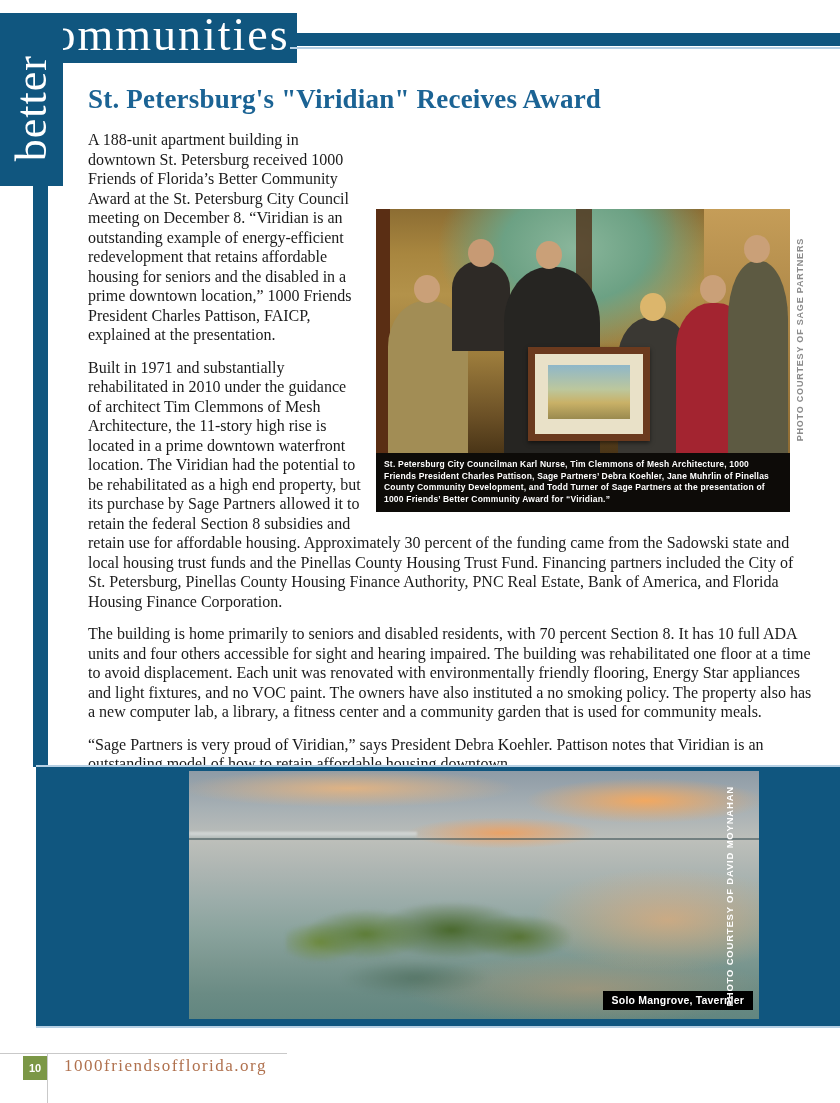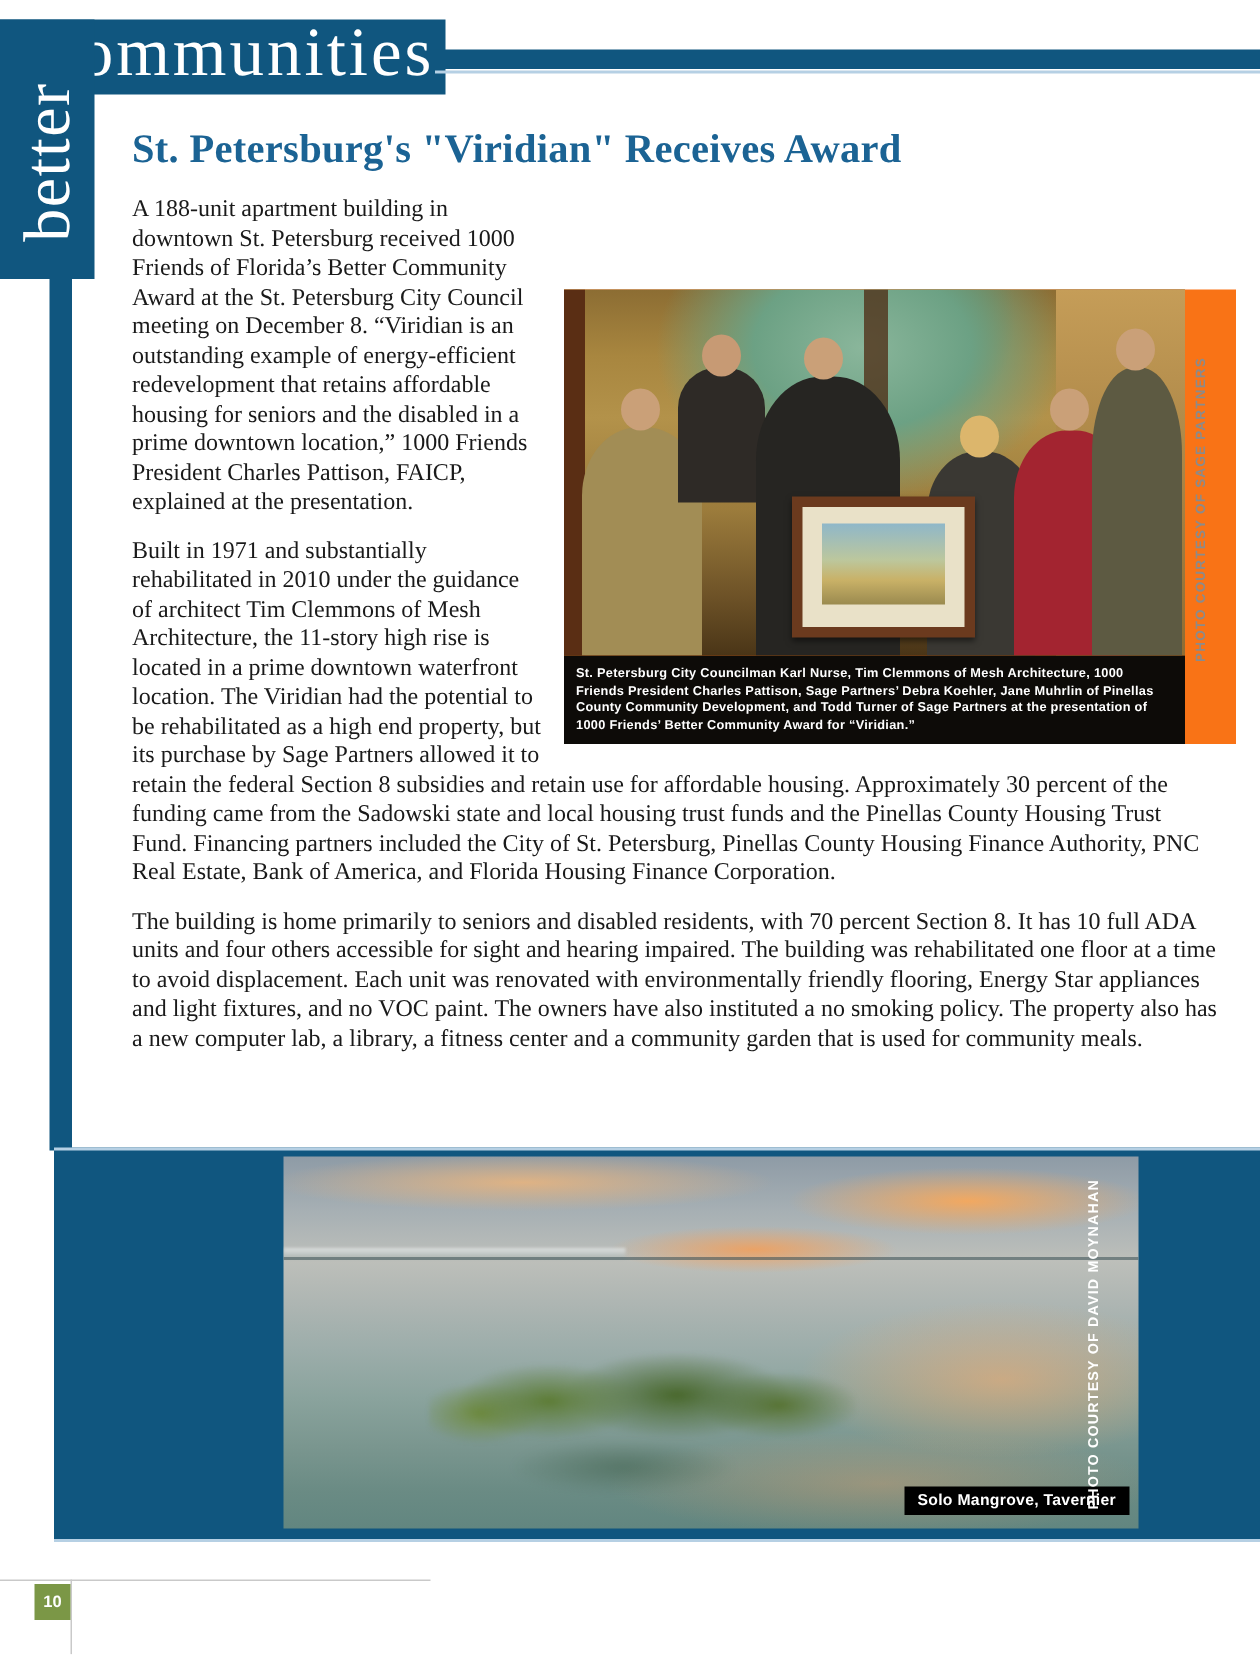--- a/index.html
+++ b/index.html
@@ -17,21 +17,21 @@
   .top-bar{position:absolute;left:290px;top:33px;width:550px;height:13px;background:var(--blue);}
   .top-bar-underline{position:absolute;left:290px;top:47px;width:550px;height:2px;background:#b6d0e4;}
 
   
   .content{position:absolute;left:88px;top:84px;width:724px;color:#1a1a1a;}
   .title{margin:0 0 15px 0;font-size:27px;font-weight:bold;color:#1b6394;letter-spacing:.2px;}
   .content p{margin:0 0 13px 0;font-size:16px;line-height:19.5px;text-align:left;}
 
   .photo1-float{float:right;width:414px;margin:40px 22px 12px 14px;}
   .photo1-spacer{height:23px;}
-  .photo1-frame{width:448px;background:#f97316;}
+  .photo1-frame{width:414px;background:#f97316;margin-top:16px;}
   .photo1-art{position:relative;width:414px;height:244px;overflow:hidden;
       background:linear-gradient(180deg,#8c6d33 0%,#a8863f 18%,#b3924a 35%,#9c7c3c 60%,#6b5026 85%,#4a3517 100%);}
   .mural{position:absolute;inset:0;
       background:radial-gradient(ellipse 46% 58% at 48% 16%, #8ab69b 0%, #6ca184 38%, rgba(108,161,132,0) 72%),
                  radial-gradient(ellipse 18% 40% at 60% 8%, #4c7a55 0%, rgba(76,122,85,0) 70%);}
   .pillar-l{position:absolute;left:0;top:0;width:14px;height:100%;background:#5a2e14;}
   .pillar-m{position:absolute;left:200px;top:0;width:16px;height:60%;background:rgba(77,42,18,.75);}
   .wall-r{position:absolute;right:0;top:0;width:86px;height:100%;
       background:linear-gradient(180deg,#c59d58,#8f6c33);}
   .person{position:absolute;border-radius:46% 46% 6% 6%/30% 30% 0 0;}
@@ -144,20 +144,21 @@
             <div class="award-pic"></div>
           </div>
         </div>
         <div class="photo1-caption">St. Petersburg City Councilman Karl Nurse, Tim Clemmons of Mesh Architecture, 1000 Friends President Charles Pattison, Sage Partners’ Debra Koehler, Jane Muhrlin of Pinellas County Community Development, and Todd Turner of Sage Partners at the presentation of 1000 Friends’ Better Community Award for “Viridian.”</div>
       </div>
     </div>
 
     <p>A 188-unit apartment building in downtown St. Petersburg received 1000 Friends of Florida’s Better Community Award at the St. Petersburg City Council meeting on December 8.  “Viridian is an outstanding example of energy-efficient redevelopment that retains affordable housing for seniors and the disabled in a prime downtown location,” 1000 Friends President Charles Pattison, FAICP, explained at the presentation.</p>
     <p>Built in 1971 and substantially rehabilitated in 2010 under the guidance of architect Tim Clemmons of Mesh Architecture, the 11-story high rise is located in a prime downtown waterfront location. The Viridian had the potential to be rehabilitated as a high end property, but its purchase by Sage Partners allowed it to retain the federal Section 8 subsidies and retain use for affordable housing. Approximately 30 percent of the funding came from the Sadowski state and local housing trust funds and the Pinellas County Housing Trust Fund.  Financing partners included the City of St. Petersburg, Pinellas County Housing Finance Authority, PNC Real Estate, Bank of America, and Florida Housing Finance Corporation.</p>
     <p>The building is home primarily to seniors and disabled residents, with 70 percent Section 8.  It has 10 full ADA units and four others accessible for sight and hearing impaired.  The building was rehabilitated one floor at a time to avoid displacement.  Each unit was renovated with environmentally friendly flooring, Energy Star appliances and light fixtures, and no VOC paint.  The owners have also instituted a no smoking policy.  The property also has a new computer lab, a library, a fitness center and a community garden that is used for community meals.</p>
+    <p>“Sage Partners is very proud of Viridian,” says President Debra Koehler.  Pattison notes that Viridian is an outstanding model of how to retain affordable housing downtown.</p>
   </div>
 
   <div class="credit1">
     <span class="vtext">PHOTO COURTESY OF SAGE PARTNERS</span>
   </div>
 
   <div class="blue-panel">
     <div class="photo2">
       <div class="sky-glow"></div>
       <div class="skyline"></div>
@@ -169,14 +170,15 @@
     <div class="credit2">
       <span class="vtext">PHOTO COURTESY OF DAVID MOYNAHAN</span>
     </div>
   </div>
 
   <div class="footer-rule-h"></div>
   <div class="footer-rule-v"></div>
   <div class="page-num-box">
     <span>10</span>
   </div>
+  <div class="site-url">1000friendsofflorida.org</div>
 
 </div>
 
 </body></html>

